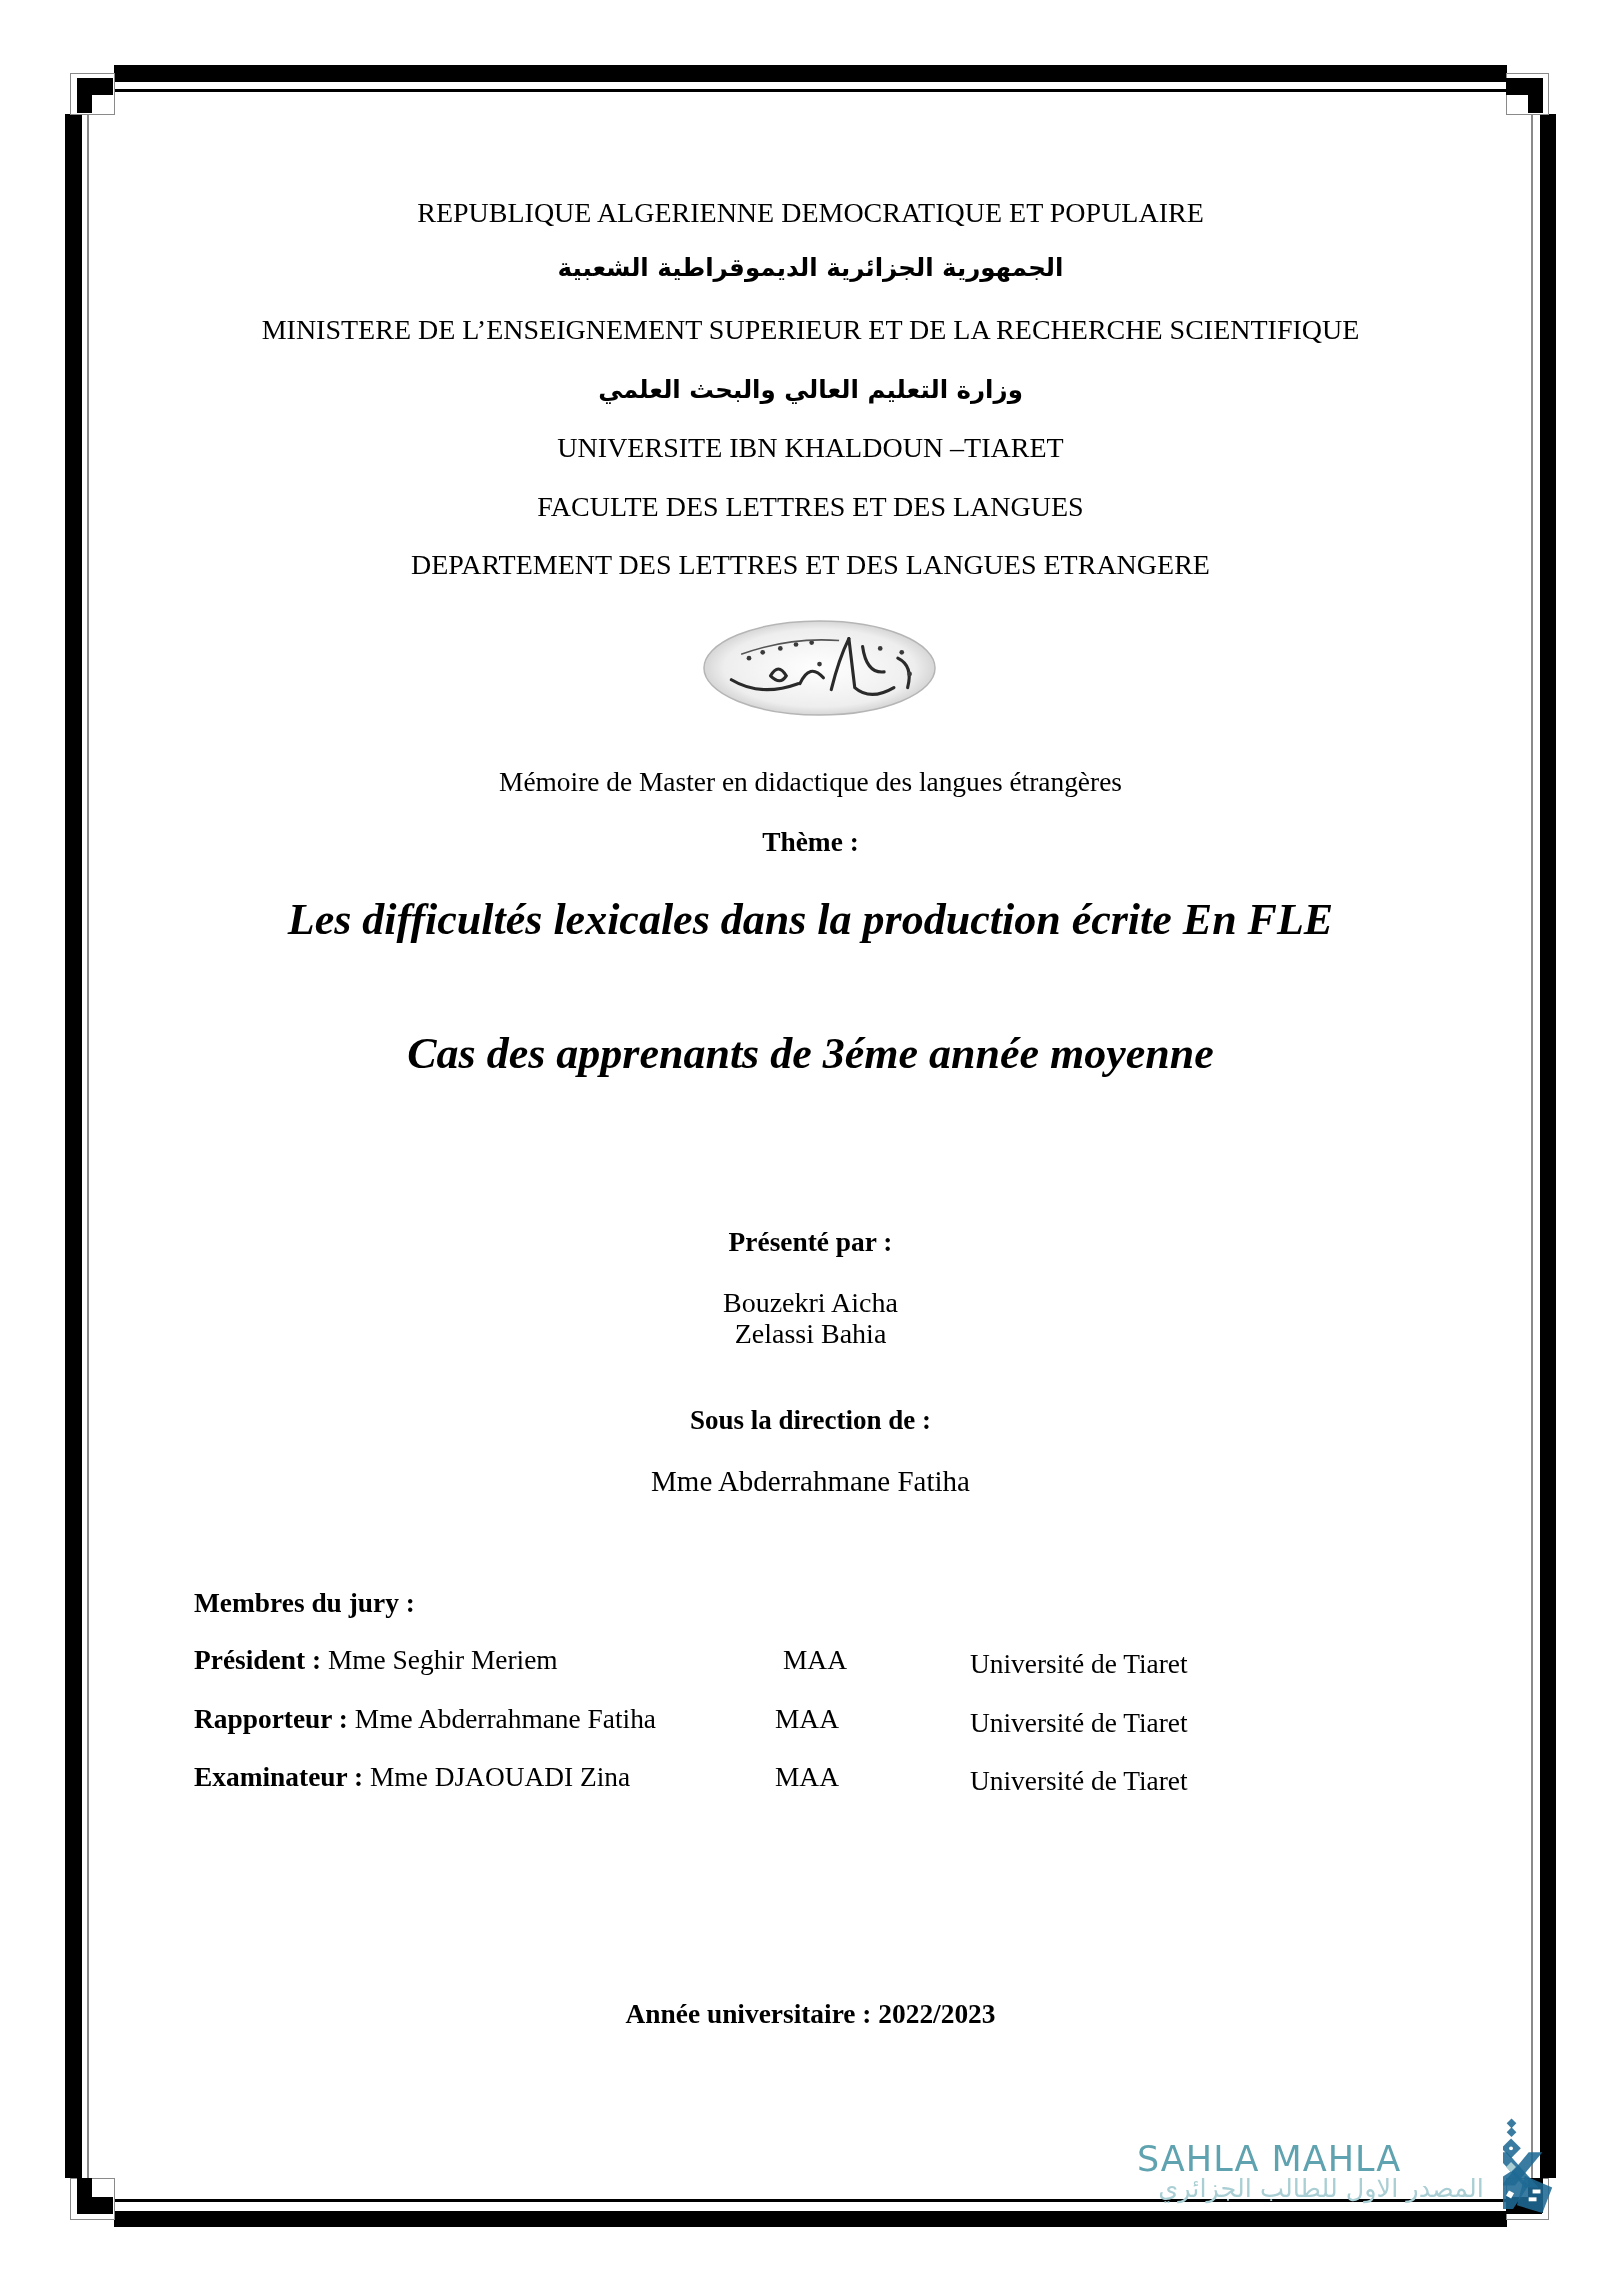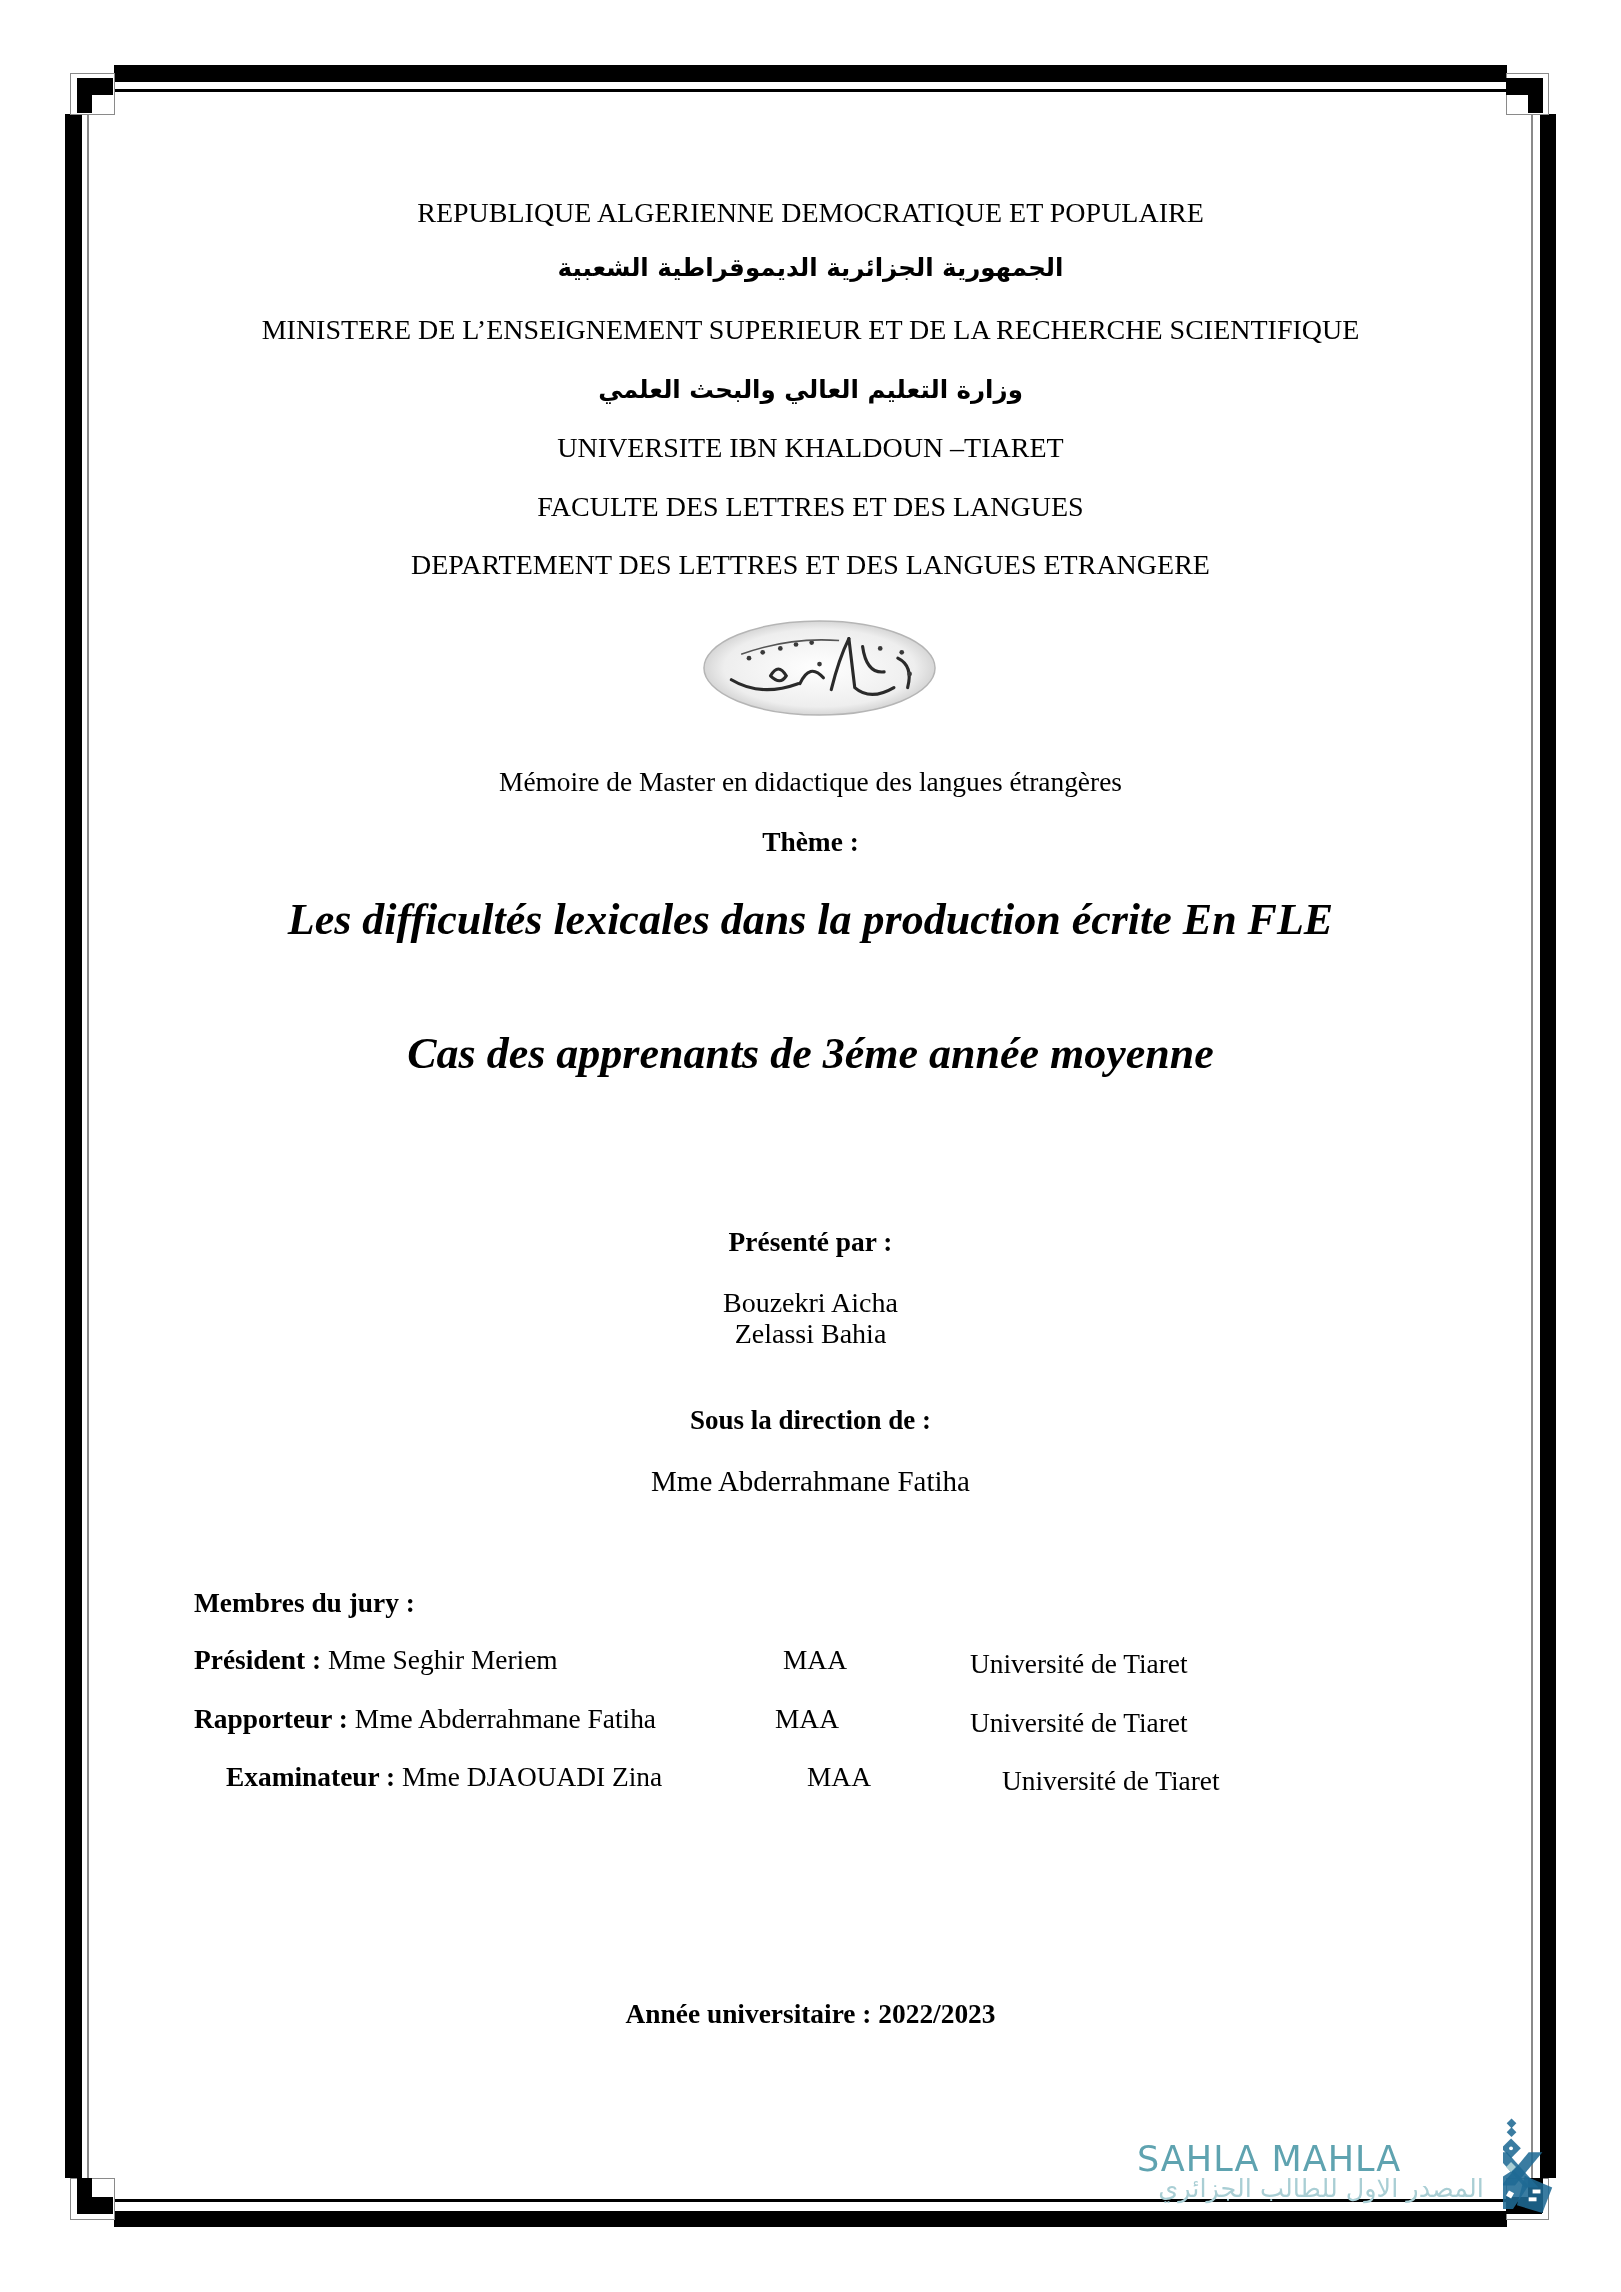--- a/index.html
+++ b/index.html
@@ -115,21 +115,21 @@
   <span class="jury-grade" style="left:589px;">MAA</span>
   <span class="jury-inst">Université de Tiaret</span>
 </div>
 
 <div class="jury-row" style="top:1719px; width:1176px;">
   <span class="bold">Rapporteur :</span><span> Mme Abderrahmane Fatiha</span>
   <span class="jury-grade" style="left:581px;">MAA</span>
   <span class="jury-inst">Université de Tiaret</span>
 </div>
 
-<div class="jury-row" style="top:1777px; width:1176px;margin-left:32px;">
+<div class="jury-row" style="top:1777px; width:1176px;">
   <span class="bold">Examinateur :</span><span> Mme DJAOUADI Zina</span>
   <span class="jury-grade" style="left:581px;">MAA</span>
   <span class="jury-inst">Université de Tiaret</span>
 </div>
 
 <div class="line sub bold" style="top:2015px;text-align:center;">Année universitaire : 2022/2023</div>
 
 <div class="watermark-text">SAHLA MAHLA</div>
 <div class="watermark-ar">المصدر الاول للطالب الجزائري</div>
 <svg class="emblem" viewBox="0 0 70 100">

